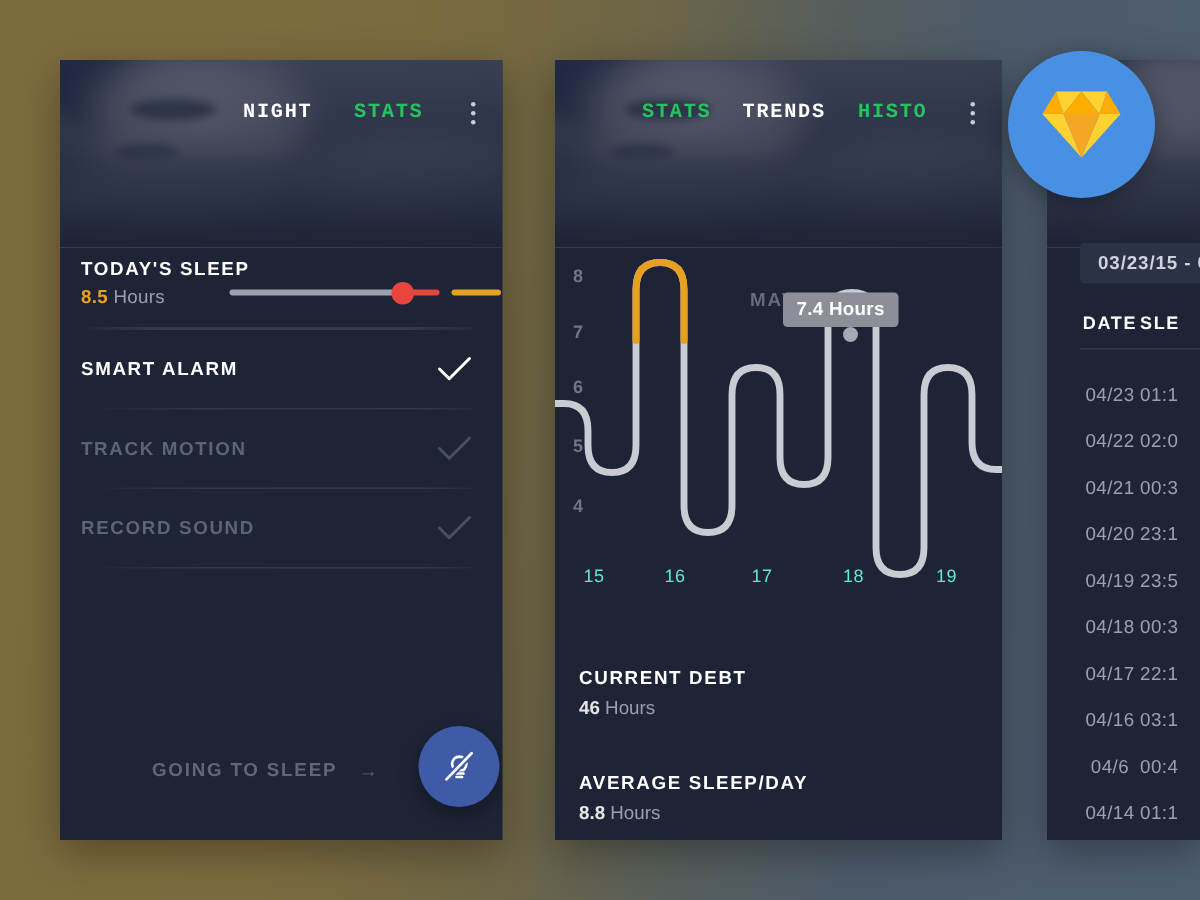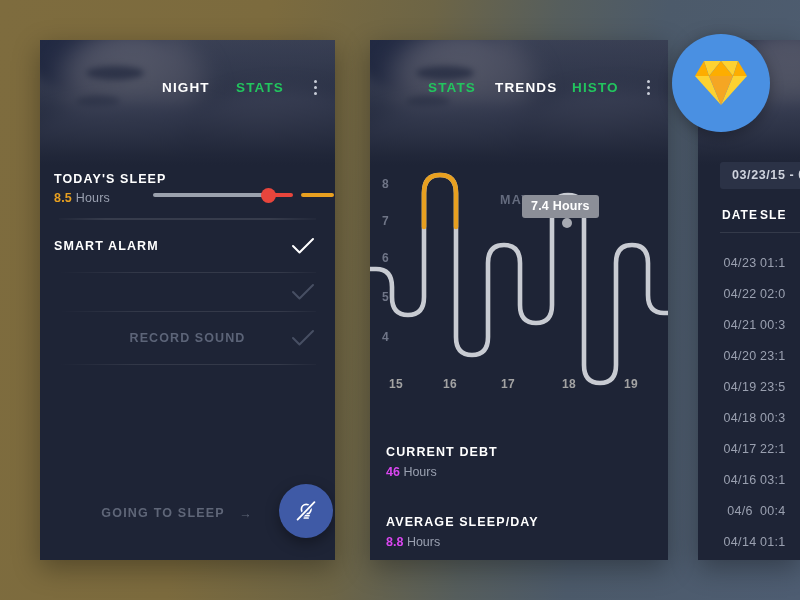--- a/index.html
+++ b/index.html
@@ -89,25 +89,26 @@
     filter: blur(3px);
   }
   .photo .shade {
     position: absolute; inset: 0;
     background: linear-gradient(to bottom, rgba(30,36,54,0.34) 0%, rgba(30,36,54,0.52) 48%, rgba(30,36,54,0.95) 92%, #1e2436 100%);
   }
 
   
   .tabbar {
     position: absolute;
-    top: 16px; left: 0; right: 0;
+    top: 4px; left: 0; right: 0;
     height: 62px;
     display: flex;
     align-items: center;
     z-index: 4;
+    font-family: Liberation Mono, monospace;
   }
   .tab {
     font-size: 13.5px;
     font-weight: bold;
     letter-spacing: 1.15px;
     white-space: nowrap;
     cursor: pointer;
   }
   .tab.active { color: #ffffff; }
   .tab.dim    { color: #22c55e; }
@@ -268,22 +269,22 @@
     letter-spacing: 1.3px;
     color: #646b7e;
   }
   .xaxis {
     position: absolute;
     left: 0; right: 0; top: 212px;
     display: flex;
   }
   .xlab {
     font-size: 12px;
-    font-weight: bold;
-    color: #a3a3a3;
+    font-weight: normal;
+    color: #5eead4;
     text-align: center;
     letter-spacing: .4px;
   }
 
   .tooltip {
     position: absolute;
     left: 152px; top: 30px;
     background: #8c8f98;
     color: #ffffff;
     font-size: 12.5px;
@@ -311,21 +312,21 @@
     font-size: 12.5px;
     font-weight: bold;
     letter-spacing: 1.1px;
     color: #ffffff;
   }
   .stat-block .sub {
     margin-top: 6px;
     font-size: 12.5px;
     color: #9aa0b0;
   }
-  .stat-block .sub b { color: #d946ef; font-weight: bold; }
+  .stat-block .sub b { color: #e5e5e5; font-weight: bold; }
 
   
   #card-history { left: 698px; top: 40px; width: 102px; height: 520px; }
   .hist-inner { position: absolute; inset: 0; width: 300px; }
 
   .daterange {
     position: absolute;
     left: 22px; top: 122px;
     background: #2b3246;
     border-radius: 3px;
@@ -430,29 +431,30 @@
         <div class="title">SMART ALARM</div>
         <div class="check">
           <svg width="24" height="18" viewBox="0 0 24 18">
             <path d="M2 9 L8.5 15.5 L22 2" fill="none" stroke="#ffffff" stroke-width="2" stroke-linecap="round" stroke-linejoin="round"></path>
           </svg>
         </div>
       </div>
       <div class="divider fade-l"></div>
 
       <div class="row off" style="padding:19px 0 19px 0;">
+        <div class="title">TRACK MOTION</div>
         <div class="check">
           <svg width="24" height="18" viewBox="0 0 24 18">
             <path d="M2 9 L8.5 15.5 L22 2" fill="none" stroke="#474f63" stroke-width="2" stroke-linecap="round" stroke-linejoin="round"></path>
           </svg>
         </div>
       </div>
       <div class="divider fade-l"></div>
 
-      <div class="row off" style="padding:19px 0 19px 0;text-align:center;">
+      <div class="row off" style="padding:19px 0 19px 0;">
         <div class="title">RECORD SOUND</div>
         <div class="check">
           <svg width="24" height="18" viewBox="0 0 24 18">
             <path d="M2 9 L8.5 15.5 L22 2" fill="none" stroke="#474f63" stroke-width="2" stroke-linecap="round" stroke-linejoin="round"></path>
           </svg>
         </div>
       </div>
       <div class="divider fade-l"></div>
     </div>
 

